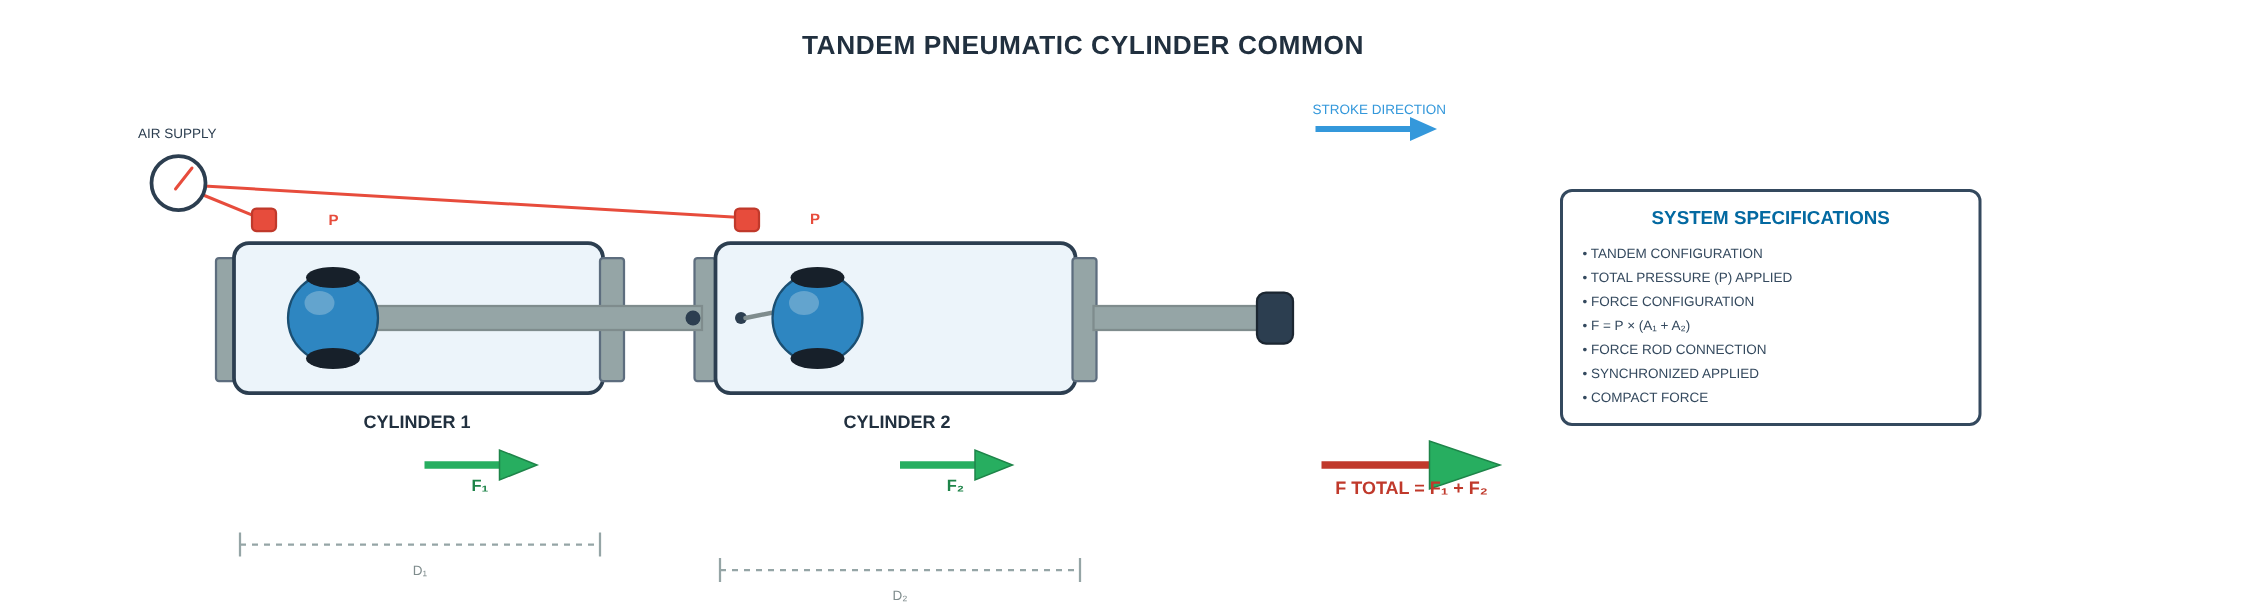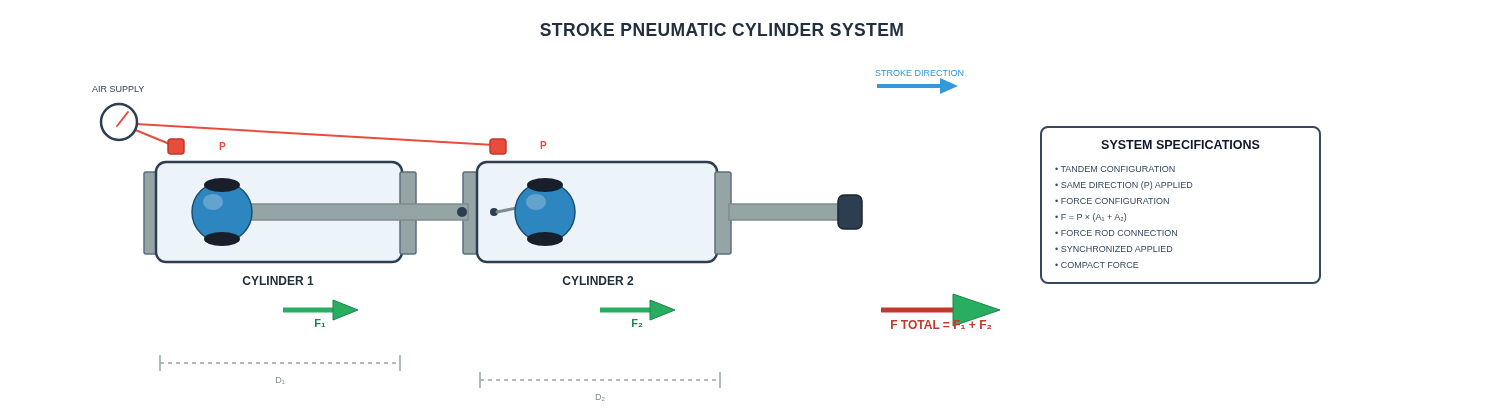--- a/index.html
+++ b/index.html
@@ -34,31 +34,31 @@
   .green-arrow-line{stroke:#27ae60;stroke-width:5;}
   .green-arrow-head{fill:#27ae60;stroke:#1e8449;stroke-width:1;}
   .blue-arrow-line{stroke:#3498db;stroke-width:4;}
   .blue-arrow-head{fill:#3498db;}
   .red-arrow-line{stroke:#c0392b;stroke-width:5;}
   .dim-line{stroke:#95a5a6;stroke-width:1.5;stroke-dasharray:4 4;}
   .dim-tick{stroke:#95a5a6;stroke-width:1.5;}
 
   
   .specs-box{position:absolute;left:1040px;top:126px;width:281px;height:158px;border:2px solid #34495e;border-radius:8px;background:#ffffff;box-sizing:border-box;}
-  .specs-title{margin-top:10px;text-align:center;font-size:12.5px;font-weight:bold;color:#0f172a;}
+  .specs-title{margin-top:10px;text-align:center;font-size:12.5px;font-weight:bold;color:#0369a1;}
   .specs-list{list-style:none;margin:9px 16px 0 0;padding:0 0 0 13px;}
   .specs-list li{font-size:9px;color:#34495e;line-height:16px;}
   .specs-list li::before{content:"• ";}
 </style>
 </head>
 <body>
 
 <div class="canvas">
 
-  <div class="diagram-title">STROKE PNEUMATIC CYLINDER SYSTEM</div>
+  <div class="diagram-title">TANDEM PNEUMATIC CYLINDER COMMON</div>
 
   <svg class="layer" width="1509" height="410" viewBox="0 0 1509 410">
 
     <text class="small-label" x="92" y="92">AIR SUPPLY</text>
     <line class="supply-line" x1="133" y1="129" x2="172" y2="145"></line>
     <line class="supply-line" x1="136" y1="124" x2="494" y2="145"></line>
     <g>
       <circle class="gauge" cx="119" cy="122" r="18"></circle>
       <line class="needle" x1="117" y1="126" x2="128" y2="112"></line>
     </g>
@@ -140,21 +140,21 @@
       <line class="dim-line" x1="480" y1="380" x2="720" y2="380"></line>
     </g>
     <text class="dim-label" x="600" y="400">D₂</text>
 
   </svg>
 
   <div class="specs-box">
     <div class="specs-title">SYSTEM SPECIFICATIONS</div>
     <ul class="specs-list">
       <li>TANDEM CONFIGURATION</li>
-      <li>SAME DIRECTION (P) APPLIED</li>
+      <li>TOTAL PRESSURE (P) APPLIED</li>
       <li>FORCE CONFIGURATION</li>
       <li>F = P × (A₁ + A₂)</li>
       <li>FORCE ROD CONNECTION</li>
       <li>SYNCHRONIZED APPLIED</li>
       <li>COMPACT FORCE</li>
     </ul>
   </div>
 
 </div>
 

